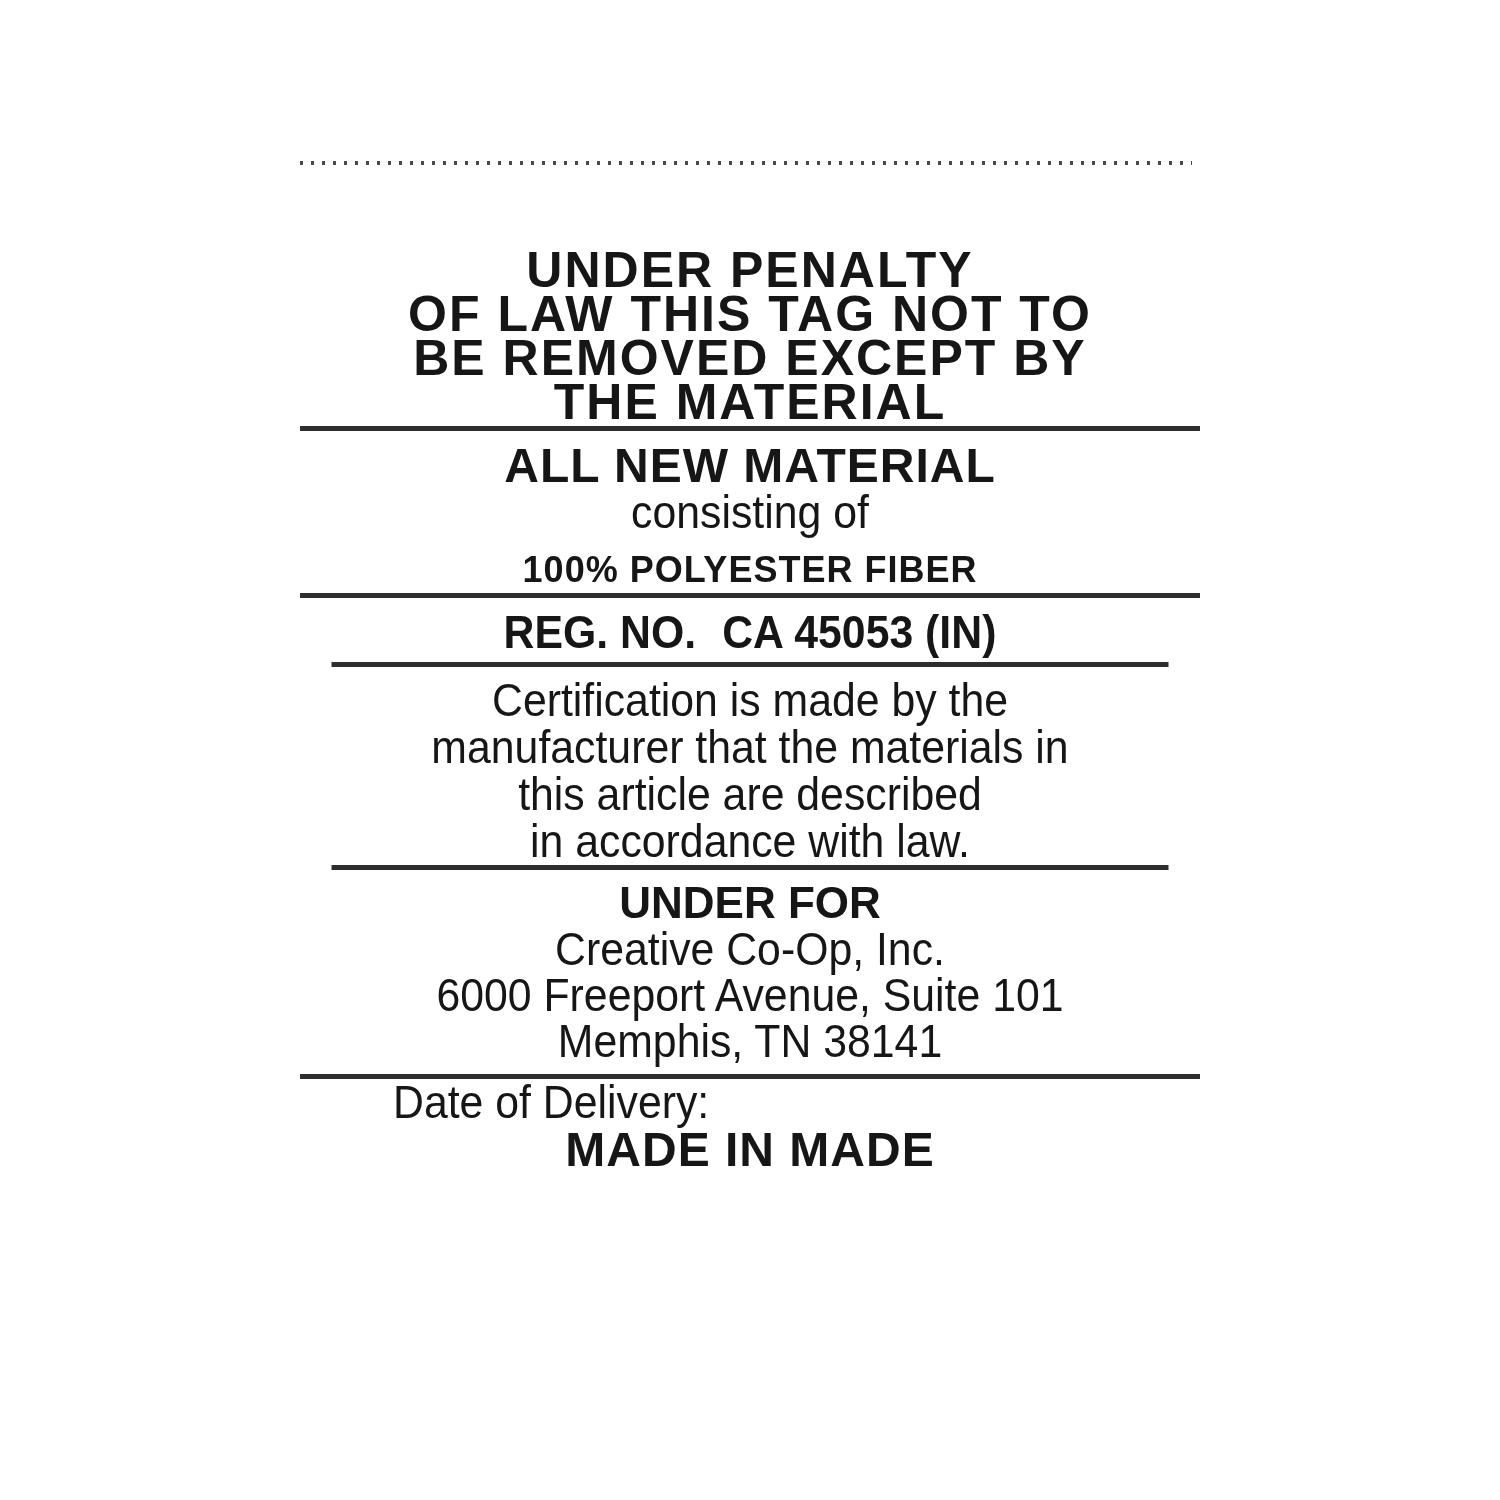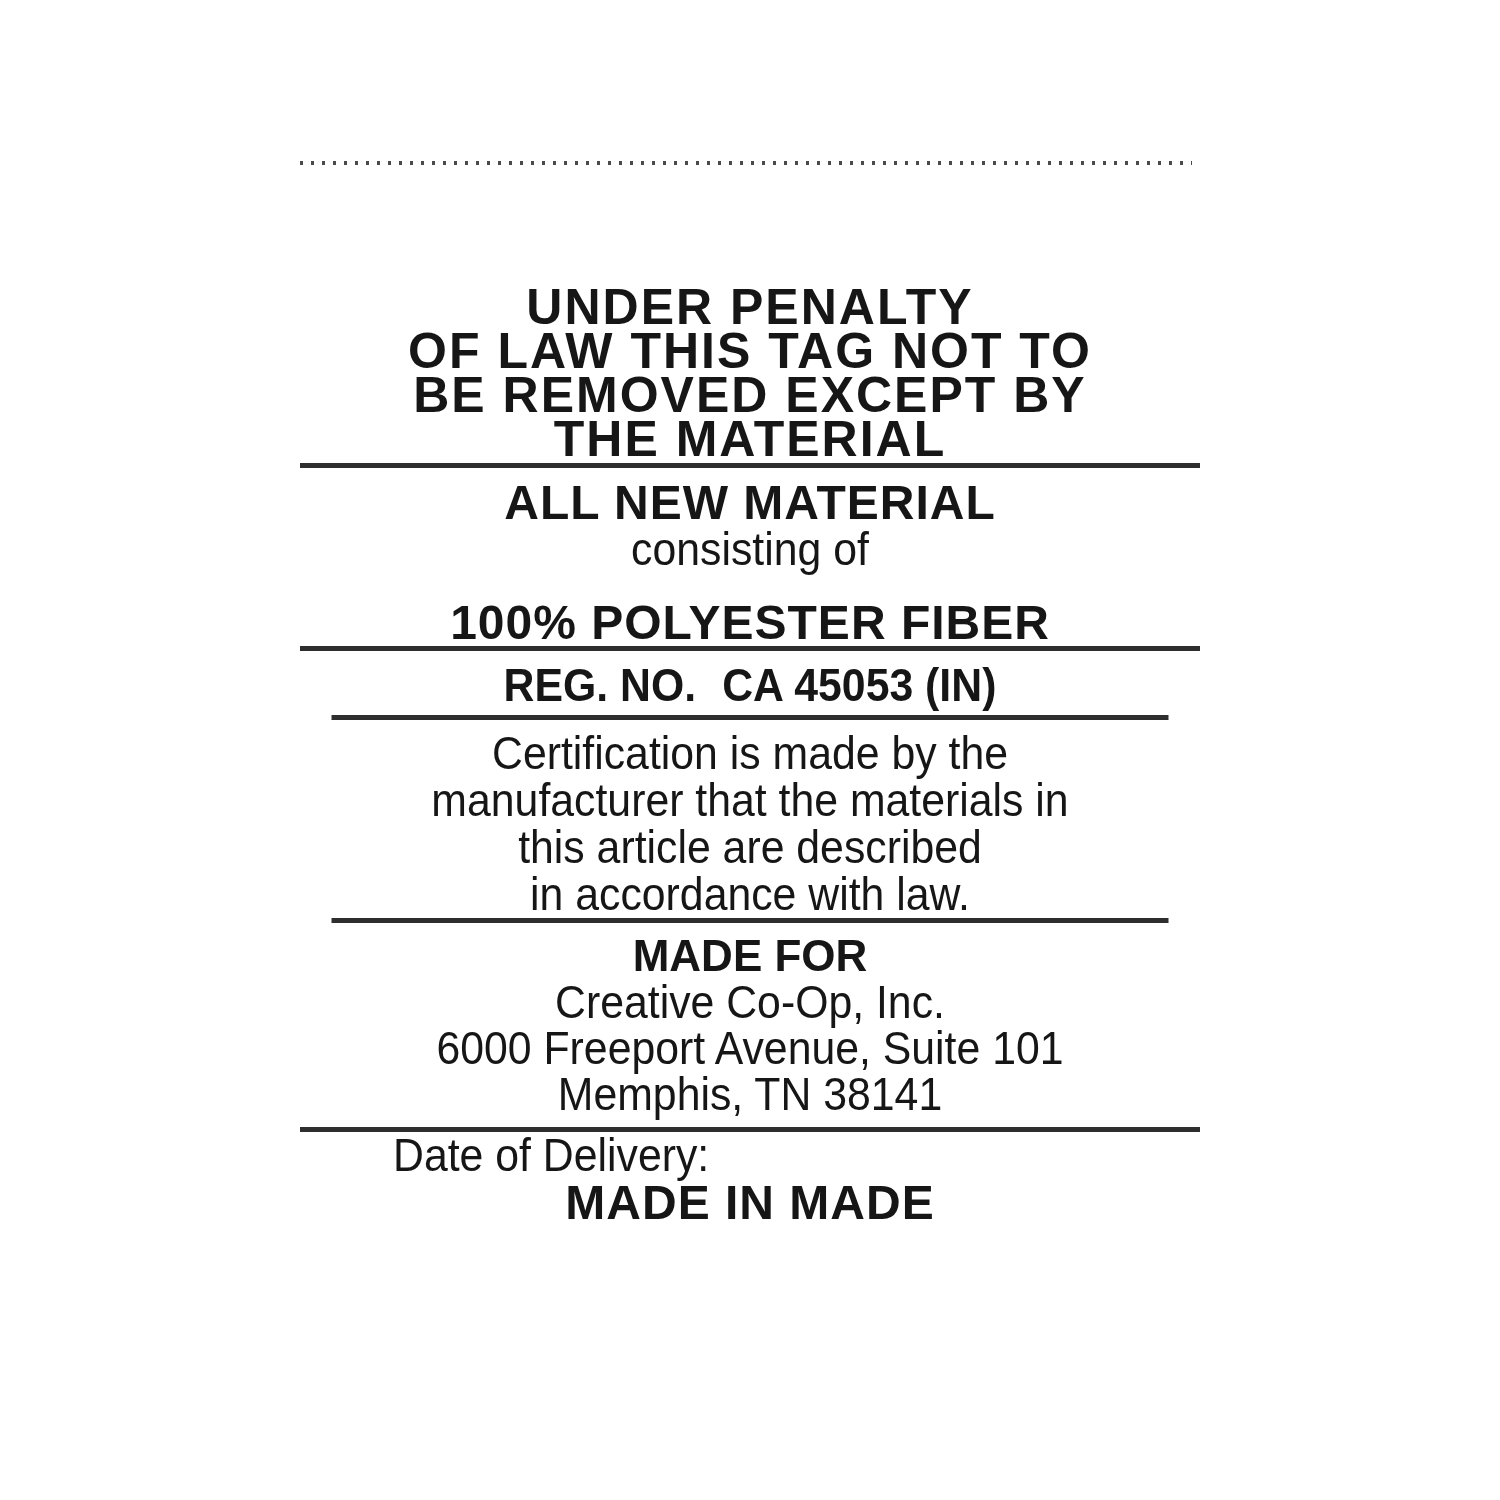--- a/index.html
+++ b/index.html
@@ -18,37 +18,37 @@
   }
   .perforation {
     margin-top: 161px;
     height: 4px;
     width: 892px;
     background: repeating-linear-gradient(to right, #4a4a4a 0 3px, transparent 3px 11px);
   }
   .ruled { border-bottom: 5px solid #2e2e2e; }
 
   .sec-penalty {
-    margin-top: 120px;
+    margin-top: 83px;
     padding-bottom: 2px;
     font-weight: bold;
     font-size: 50px;
     line-height: 44px;
     letter-spacing: 2px;
   }
   .sec-material { padding-top: 12px; }
   .material-heading {
     font-weight: bold; font-size: 48px; line-height: 46px; letter-spacing: 1px;
   }
   .material-subheading {
     font-size: 46px; line-height: 46px;
   }
   .material-content {
-    margin-top: 28px;
-    font-weight: bold; font-size: 48px; line-height: 46px; letter-spacing: 1px;
+    margin-top: 12px;
+    font-weight: bold; font-size: 36px; line-height: 46px; letter-spacing: 1px;
   }
   .sec-reg {
     padding-top: 10px; padding-bottom: 6px;
     font-weight: bold; font-size: 46px; line-height: 48px;
   }
   .reg-label { display: inline-block; margin-right: 28px; }
   .reg-number { display: inline-block; }
   .sec-cert {
     padding-top: 10px;
     font-size: 46px; line-height: 47px;
@@ -93,21 +93,21 @@
   </div>
 
   <div class="sec-cert ruled cond">
     <div>Certification is made by the</div>
     <div>manufacturer that the materials in</div>
     <div>this article are described</div>
     <div>in accordance with law.</div>
   </div>
 
   <div class="sec-madefor ruled">
-    <div class="madefor-heading">MADE FOR</div>
+    <div class="madefor-heading">UNDER FOR</div>
     <div class="madefor-line cond">Creative Co-Op, Inc.</div>
     <div class="madefor-line cond">6000 Freeport Avenue, Suite 101</div>
     <div class="madefor-line cond">Memphis, TN 38141</div>
   </div>
 
   <div class="sec-delivery">
     <div class="delivery-label cond-left">Date of Delivery:</div>
     <div class="origin">MADE IN MADE</div>
   </div>
 

